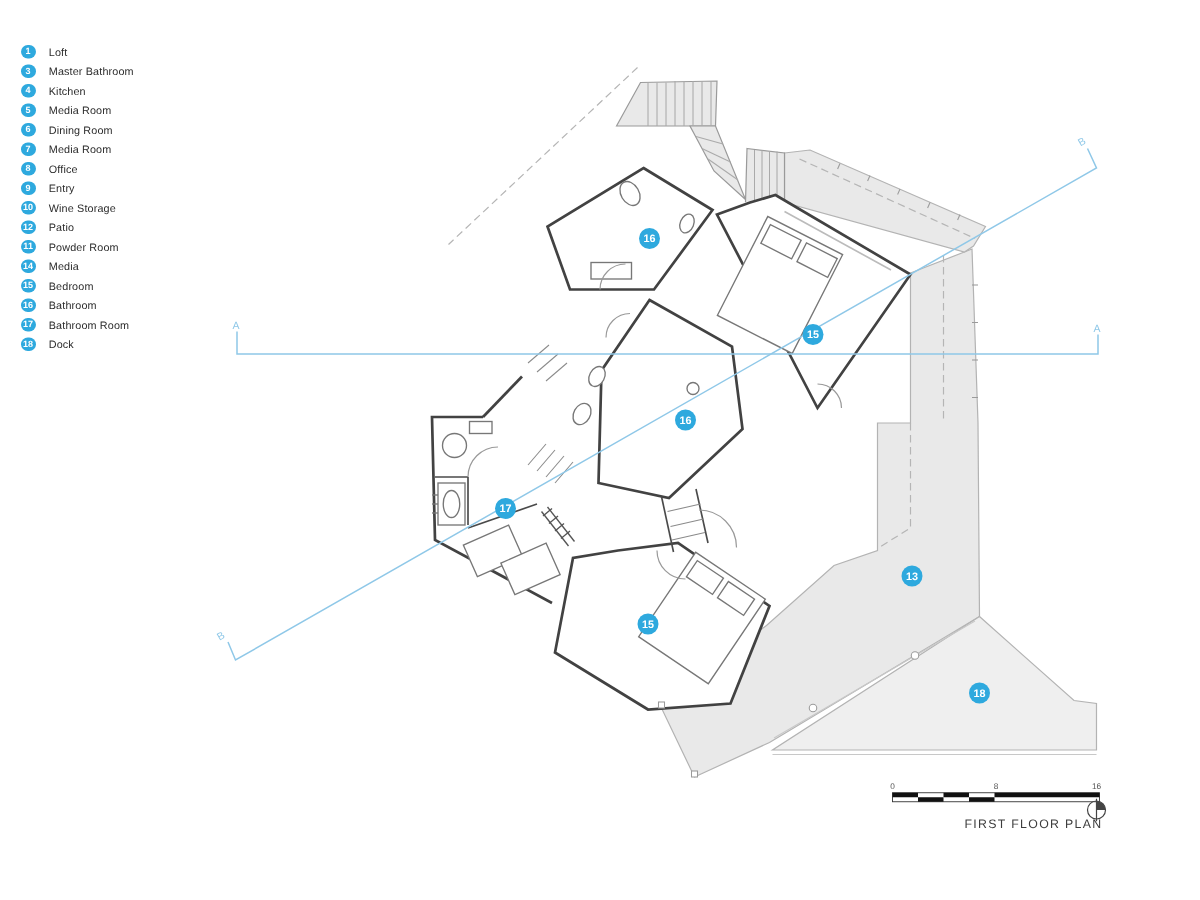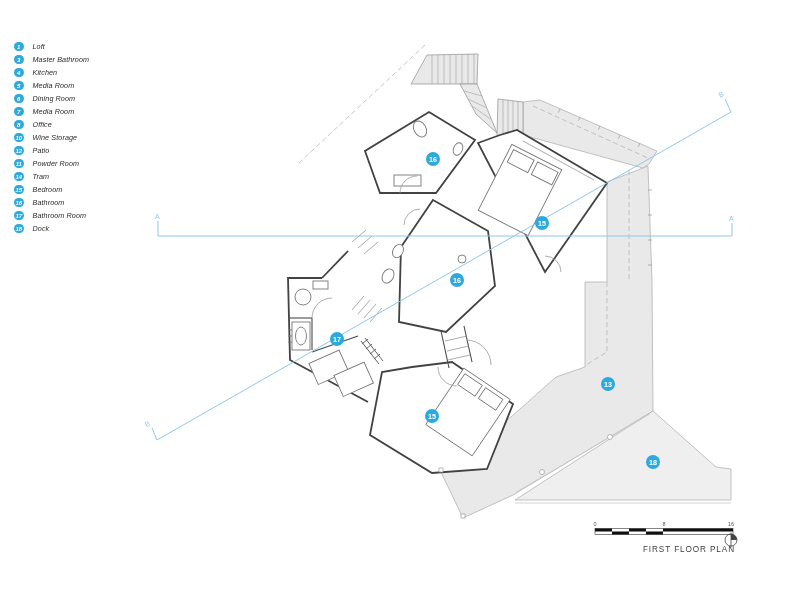--- a/index.html
+++ b/index.html
@@ -1,19 +1,19 @@
 <!DOCTYPE html>
 <html><head>
 <meta charset="utf-8">
 <style>
   html,body{margin:0;padding:0;width:800px;height:600px;background:#ffffff;overflow:hidden;
     font-family:"Liberation Sans", sans-serif;}
   #stage{position:relative;width:800px;height:600px;background:#fff;}
   
-  #legend{position:absolute;left:14px;top:40px;width:170px;font-style:italic;}
+  #legend{position:absolute;left:14px;top:28px;width:170px;}
   .legend-row{display:flex;align-items:center;height:13px;}
   .legend-num{width:9.5px;height:9.5px;border-radius:50%;background:#2ea9de;color:#fff;
     font-size:6px;font-weight:bold;display:flex;align-items:center;justify-content:center;
     flex:0 0 9.5px;}
   .legend-label{margin-left:9px;font-size:7.2px;color:#2b2b2b;letter-spacing:.1px;white-space:nowrap;}
   #plan-svg{position:absolute;left:0;top:0;}
   .marker-text{fill:#fff;font-size:7.2px;font-weight:bold;text-anchor:middle;}
   .section-label{fill:#8fc8e8;font-size:7px;}
   .scale-num{fill:#555;font-size:5.5px;text-anchor:middle;}
   .caption{fill:#3c3c3c;font-size:8.2px;letter-spacing:.9px;text-anchor:end;}
@@ -54,40 +54,44 @@
       <div class="legend-row">
         <span class="legend-num">7</span>
         <span class="legend-label">Media Room</span>
       </div>
 
       <div class="legend-row">
         <span class="legend-num">8</span>
         <span class="legend-label">Office</span>
       </div>
 
+      <div class="legend-row">
+        <span class="legend-num">9</span>
+        <span class="legend-label">Entry</span>
+      </div>
 
       <div class="legend-row">
         <span class="legend-num">10</span>
         <span class="legend-label">Wine Storage</span>
       </div>
 
       <div class="legend-row">
         <span class="legend-num">12</span>
         <span class="legend-label">Patio</span>
       </div>
 
       <div class="legend-row">
         <span class="legend-num">11</span>
         <span class="legend-label">Powder Room</span>
       </div>
 
 
       <div class="legend-row">
         <span class="legend-num">14</span>
-        <span class="legend-label">Tram</span>
+        <span class="legend-label">Media</span>
       </div>
 
       <div class="legend-row">
         <span class="legend-num">15</span>
         <span class="legend-label">Bedroom</span>
       </div>
 
       <div class="legend-row">
         <span class="legend-num">16</span>
         <span class="legend-label">Bathroom</span>

